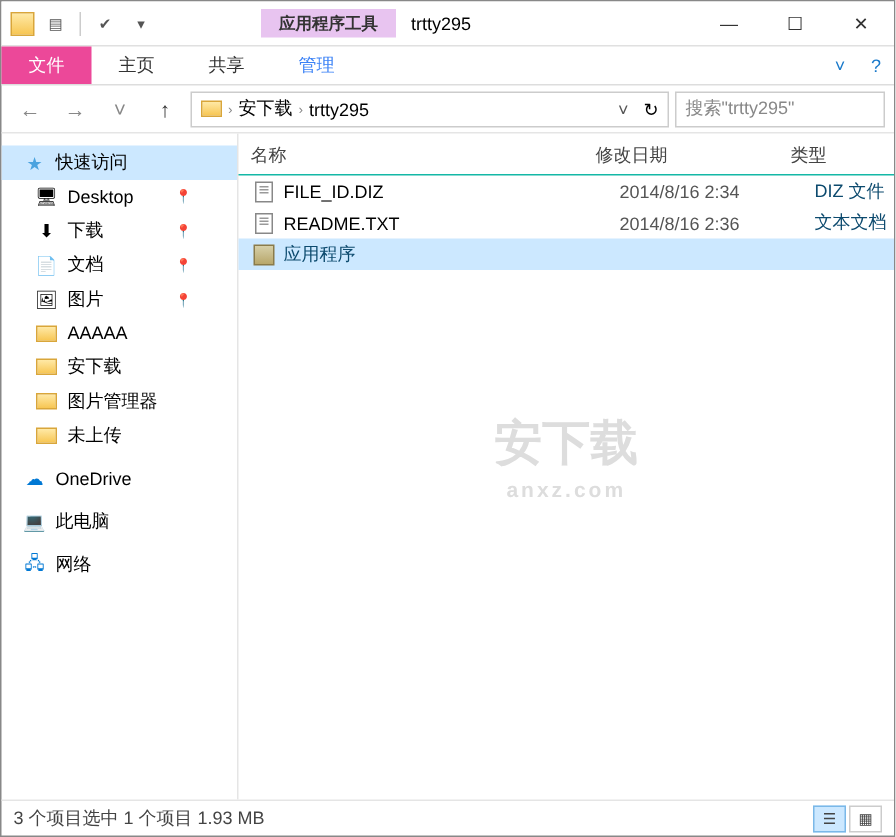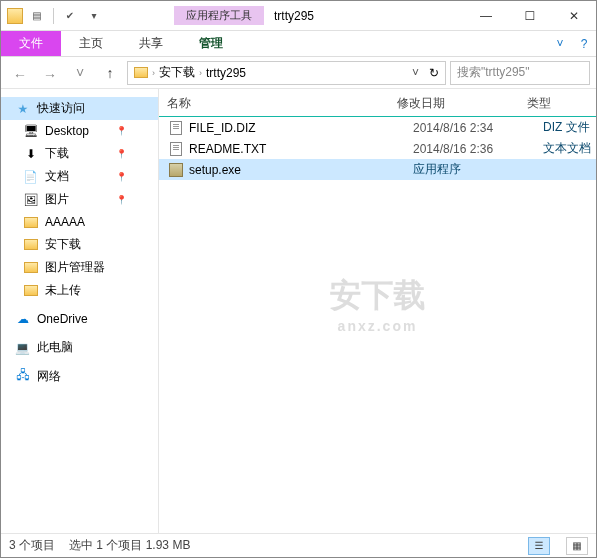--- a/index.html
+++ b/index.html
@@ -6,30 +6,30 @@
 body { background: #f0f0f0; width: 597px; height: 558px; overflow: hidden; }
 .window { width: 597px; height: 558px; background: #fff; border: 1px solid #888; display: flex; flex-direction: column; }
 
 
 .titlebar { height: 30px; display: flex; align-items: center; background: #fff; border-bottom: 1px solid #e0e0e0; }
 .titlebar-left { display: flex; align-items: center; gap: 4px; padding-left: 6px; }
 .titlebar-icon { width: 16px; height: 16px; background: linear-gradient(#ffe9a6,#f7c653); border: 1px solid #d9a63a; }
 .qat-btn { width: 20px; height: 20px; display: flex; align-items: center; justify-content: center; font-size: 10px; color: #555; }
 .qat-sep { width: 1px; height: 16px; background: #ccc; margin: 0 2px; }
 .tool-tab-area { display: flex; flex-direction: column; align-items: center; margin-left: 70px; }
-.tool-tab-top { background: #e8c4f0; padding: 2px 12px; font-size: 11px; color: #333; }
+.tool-tab-top { background: #e8c4f0; padding: 2px 12px; font-size: 11px; color: #333; font-weight: bold; }
 .title-text { margin-left: 10px; font-size: 12px; color: #000; flex: 1; }
 .win-controls { display: flex; }
 .win-btn { width: 44px; height: 28px; display: flex; align-items: center; justify-content: center; font-size: 12px; color: #333; }
 
 
 .ribbon { height: 26px; display: flex; align-items: stretch; border-bottom: 1px solid #ddd; }
 .ribbon-tab { padding: 4px 18px; font-size: 12px; color: #333; display: flex; align-items: center; }
-.ribbon-tab.file { background: #d946ef; color: #fff; }
-.ribbon-tab.tool { color: #14532d; font-weight: bold; }
+.ribbon-tab.file { background: #ec4899; color: #fff; }
+.ribbon-tab.tool { color: #3b82f6; }
 .ribbon-spacer { flex: 1; }
 .ribbon-icon { width: 24px; display: flex; align-items: center; justify-content: center; color: #1979ca; font-size: 12px; }
 .ribbon-help { color: #1979ca; }
 
 
 .addrbar { height: 32px; display: flex; align-items: center; gap: 4px; padding: 0 6px; border-bottom: 1px solid #e5e5e5; }
 .nav-btn { width: 26px; height: 26px; border-radius: 3px; display: flex; align-items: center; justify-content: center; color: #888; font-size: 14px; }
 .nav-btn.enabled { color: #333; }
 .breadcrumb { flex: 1; height: 24px; border: 1px solid #ccc; display: flex; align-items: center; font-size: 12px; padding: 0 2px; }
 .bc-seg { padding: 0 4px; display: flex; align-items: center; gap: 3px; }
@@ -61,21 +61,21 @@
 .doc-ico::before { content: ""; position: absolute; top: 2px; left: 2px; right: 2px; height: 1px; background: #999; box-shadow: 0 2px 0 #999, 0 4px 0 #999; }
 .exe-ico { width: 14px; height: 14px; background: linear-gradient(#d6cfa8,#b8a76b); border: 1px solid #8a7b4a; }
 .f-name { width: 224px; }
 .f-date { width: 130px; color: #555; }
 .f-type { color: #0c4a6e; }
 
 .watermark { position: absolute; top: 45%; left: 50%; transform: translate(-50%,-50%); font-size: 32px; color: #ddd; font-weight: bold; pointer-events: none; text-align: center; }
 .watermark small { display: block; font-size: 14px; letter-spacing: 2px; }
 
 
-.statusbar { height: 24px; border-top: 1px solid #e5e5e5; display: flex; align-items: center; font-size: 12px; color: #444; padding: 0 8px; gap: 14px; }
+.statusbar { height: 24px; border-top: 1px solid #e5e5e5; display: flex; align-items: center; font-size: 12px; color: #444; padding: 0 8px; }
 .statusbar .spacer { flex: 1; }
 .view-btn { width: 22px; height: 18px; border: 1px solid #ccc; margin-left: 2px; display: flex; align-items: center; justify-content: center; font-size: 10px; }
 .view-btn.active { background: #cce8ff; border-color: #7ab8e8; }
 
 .pin-ico { color: #777; font-size: 9px; margin-left: auto; margin-right: 24px; }
 </style>
 </head>
 <body>
 
 <div class="window">
@@ -223,21 +223,20 @@
               <span class="doc-ico"></span>
             </span>
           <span class="f-name">README.TXT</span>
           <span class="f-date">2014/8/16 2:36</span>
           <span class="f-type">文本文档</span>
         </div>
         <div class="file-row selected">
           <span class="file-icon">
               <span class="exe-ico"></span>
             </span>
-          <span class="f-name">setup.exe</span>
           <span class="f-type">应用程序</span>
         </div>
         <div class="watermark">
           <span>安下载</span>
           <small>anxz.com</small>
         </div>
       </div>
     </div>
 
   </div>

